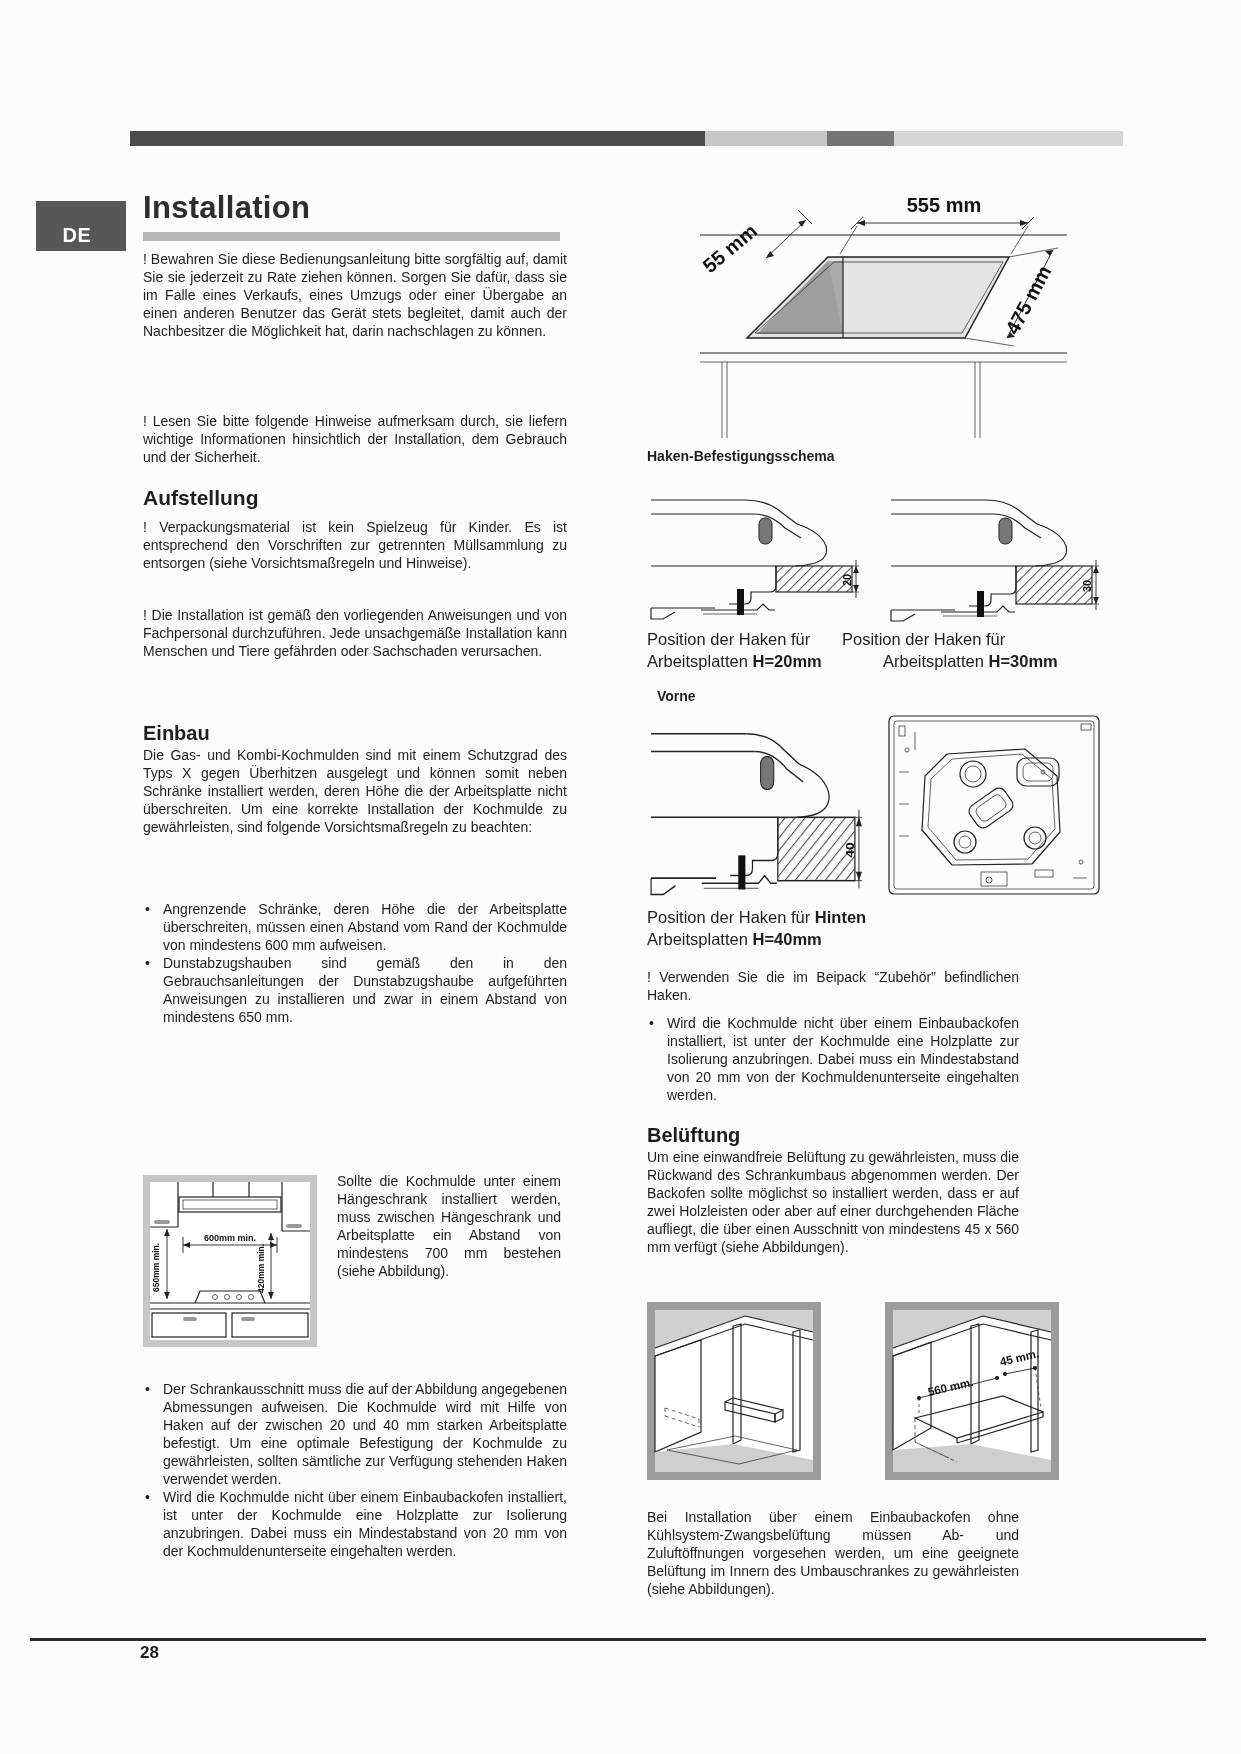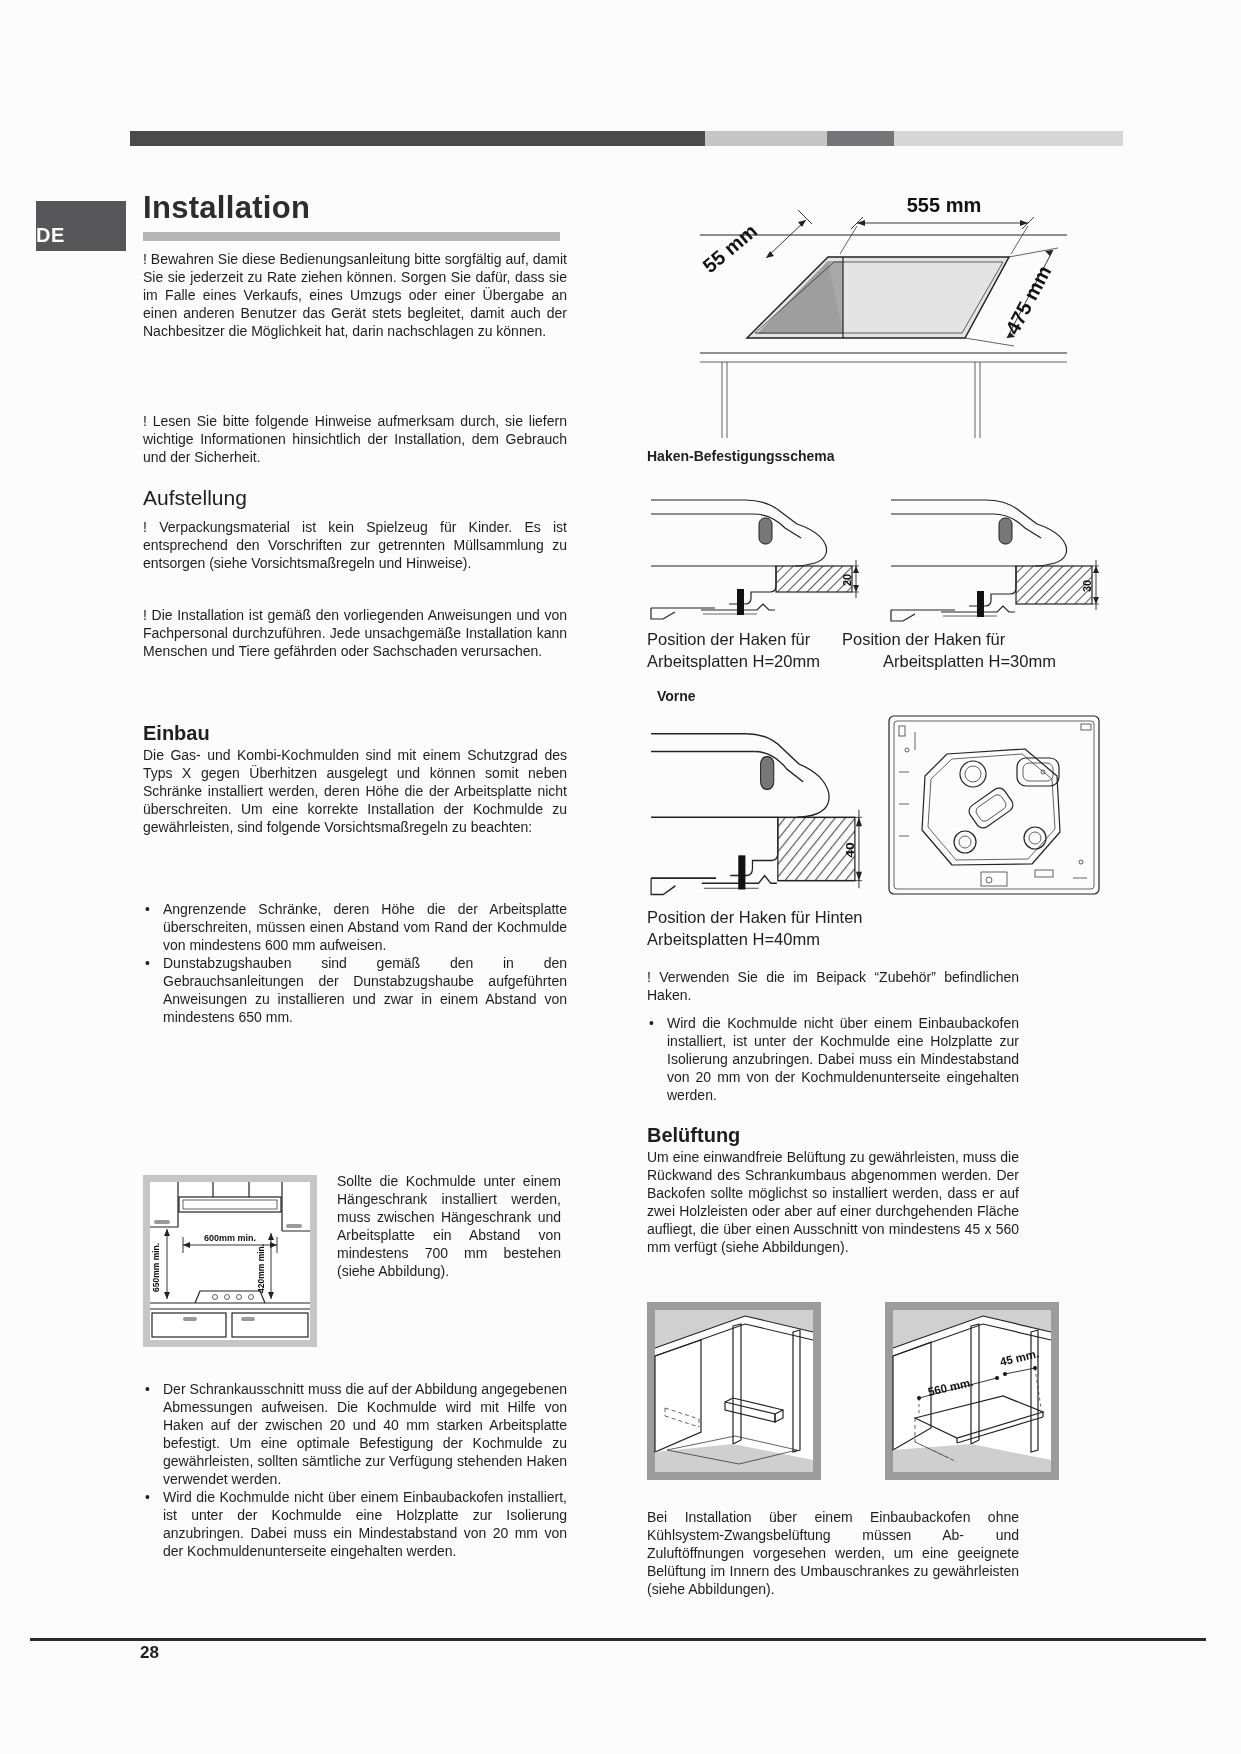--- a/index.html
+++ b/index.html
@@ -4,36 +4,36 @@
 <style>
   html,body{margin:0;padding:0;background:#e8e8e8;}
   .page{position:relative;width:1241px;height:1754px;background:#fcfcfc;margin:0 auto;
         font-family:"Liberation Sans","DejaVu Sans",sans-serif;color:#1e1e1e;overflow:hidden;}
   .abs{position:absolute;}
   
   .topbar{top:131px;left:130px;width:993px;height:15px;display:flex;}
   .topbar .seg{height:100%;}
   
   .badge{top:201px;left:36px;width:90px;height:50px;background:#57575a;display:flex;
-         align-items:flex-end;justify-content:flex-start;padding:0 8px 4px 0;box-sizing:border-box;}
+         align-items:flex-end;justify-content:center;padding:0 8px 4px 0;box-sizing:border-box;}
   .badge span{color:#ffffff;font-weight:bold;font-size:20px;letter-spacing:.5px;}
   .title{top:190px;left:143px;font-size:31px;font-weight:bold;color:#2d2d2d;letter-spacing:.3px;}
   .title-rule{top:232px;left:143px;width:417px;height:9px;background:#b5b5b5;}
   
   .para{font-size:14px;line-height:18px;text-align:justify;}
   .lcol{left:143px;width:424px;}
   .rcol{left:647px;width:372px;}
   .bang::first-letter{font-weight:bold;}
-  .h1{font-size:21px;font-weight:normal;}
+  .h1{font-size:21px;font-weight:bold;}
   .h2{font-size:20px;font-weight:bold;}
   .h3{font-size:14px;font-weight:bold;}
   .bullet{position:relative;padding-left:20px;box-sizing:border-box;}
   .bullet::before{content:"\2022";position:absolute;left:2px;top:0;}
   .cap{font-size:16.5px;line-height:22px;}
-  .cap b{font-weight:normal;}
+  .cap b{font-weight:bold;}
   
   svg .s{stroke:#222;fill:none;stroke-width:1.2px;}
   svg .thin{stroke:#222;fill:none;stroke-width:.7px;}
   svg .dim{stroke:#222;fill:none;stroke-width:.9px;}
   svg text{fill:#111;font-family:"Liberation Sans","DejaVu Sans",sans-serif;}
   .footer-rule{top:1638px;left:30px;width:1176px;height:3px;background:#2b2b2b;}
   .pagenum{top:1643px;left:140px;font-size:17px;font-weight:bold;}
 </style>
 </head>
 <body>

